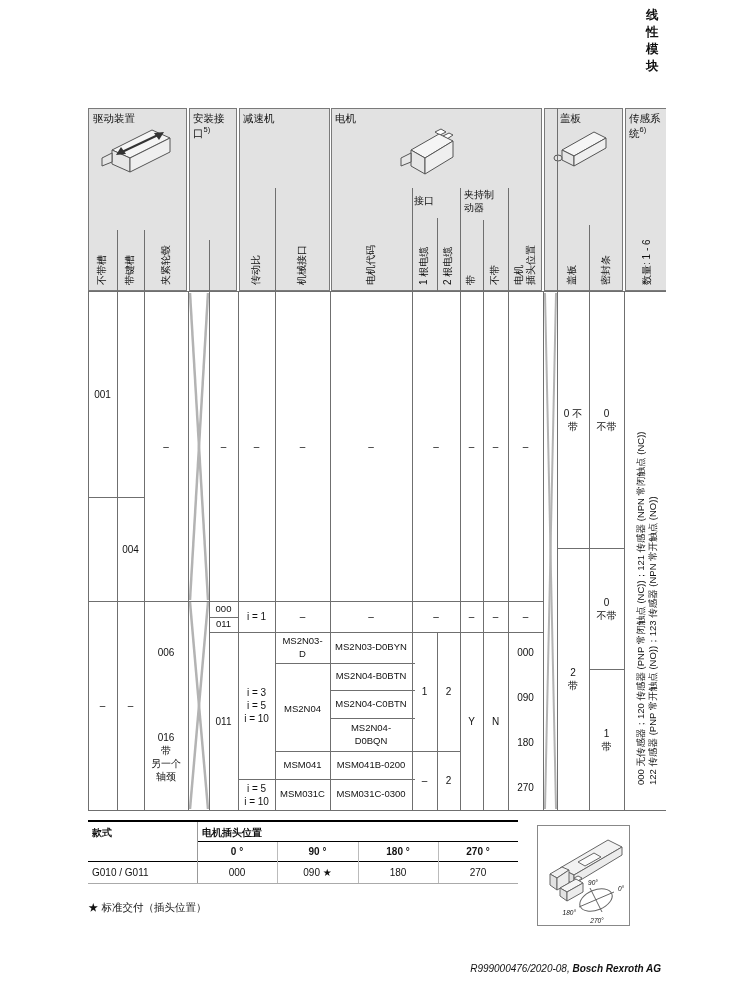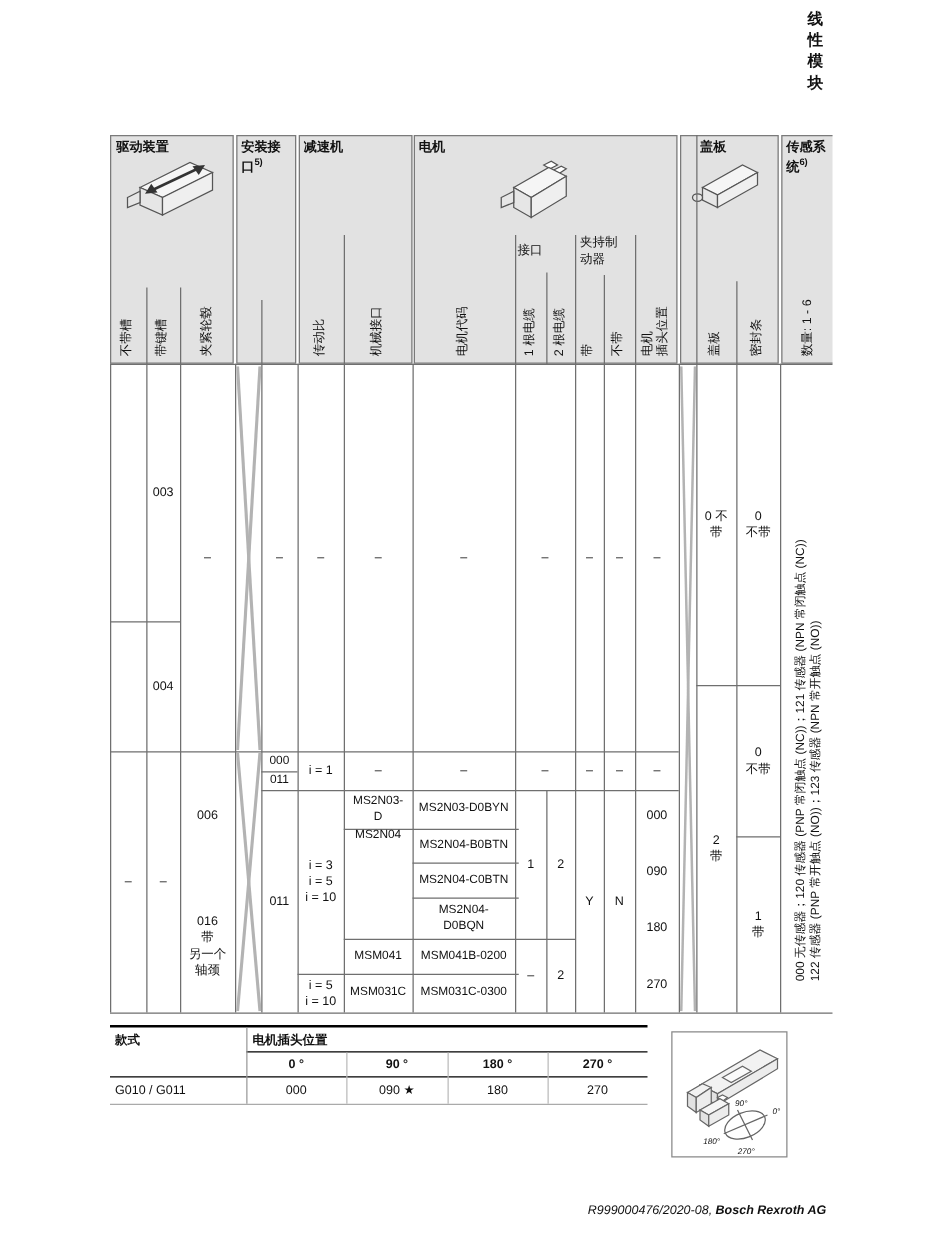--- a/index.html
+++ b/index.html
@@ -4,21 +4,21 @@
 <style>
   html,body{margin:0;padding:0;background:#fff;}
   .page{position:relative;width:666px;height:988px;background:#fff;overflow:hidden;
         font-family:"Liberation Sans",sans-serif;color:#1a1a1a;}
   .abs{position:absolute;}
   
   .vl{position:absolute;width:1px;background:#6f6f6f;}
   .hl{position:absolute;height:1px;background:#6f6f6f;}
   
   .grp{position:absolute;background:#e2e2e2;border:1px solid #7a7a7a;box-sizing:border-box;}
-  .grp-label{position:absolute;font-weight:bold;font-size:10.5px;line-height:1.25;color:#111;white-space:pre-line;}
+  .grp-label{position:absolute;font-weight:normal;font-size:10.5px;line-height:1.25;color:#111;white-space:pre-line;}
   .sub-label{position:absolute;font-size:10px;line-height:1.3;color:#111;white-space:pre-line;}
   
   .vtxt{position:absolute;transform-origin:0 100%;transform:rotate(-90deg);
         white-space:pre;font-size:10px;line-height:11px;color:#111;}
   .vtxt2{line-height:12px;}
   
   .cell{position:absolute;display:flex;align-items:center;justify-content:center;
         text-align:center;font-size:10px;line-height:1.3;white-space:pre-line;color:#111;}
   .small{font-size:9.5px;}
   
@@ -152,21 +152,21 @@
   </svg>
   <svg class="abs" style="left:189px;top:602px;" width="20" height="207">
     <line x1="1" y1="0" x2="19" y2="207" stroke="#b3b3b3" stroke-width="2.5"></line>
     <line x1="19" y1="0" x2="1" y2="207" stroke="#b3b3b3" stroke-width="2.5"></line>
   </svg>
   <svg class="abs" style="left:544px;top:293px;" width="13" height="516">
     <line x1="1" y1="0" x2="12" y2="516" stroke="#b3b3b3" stroke-width="2"></line>
     <line x1="12" y1="0" x2="1" y2="516" stroke="#b3b3b3" stroke-width="2"></line>
   </svg>
 
-  <div class="cell" style="left:117px;top:292px;width:27px;height:205px;">003</div>
+  <div class="cell" style="left:88px;top:292px;width:29px;height:205px;">001</div>
   <div class="cell" style="left:117px;top:497px;width:27px;height:104px;">004</div>
   <div class="cell" style="left:144px;top:292px;width:44px;height:309px;">–</div>
   <div class="cell" style="left:209px;top:292px;width:29px;height:309px;">–</div>
   <div class="cell" style="left:238px;top:292px;width:37px;height:309px;">–</div>
   <div class="cell" style="left:275px;top:292px;width:55px;height:309px;">–</div>
   <div class="cell" style="left:330px;top:292px;width:82px;height:309px;">–</div>
   <div class="cell" style="left:412px;top:292px;width:48px;height:309px;">–</div>
   <div class="cell" style="left:460px;top:292px;width:23px;height:309px;">–</div>
   <div class="cell" style="left:483px;top:292px;width:25px;height:309px;">–</div>
   <div class="cell" style="left:508px;top:292px;width:35px;height:309px;">–</div>
@@ -183,21 +183,21 @@
   <div class="cell" style="left:209px;top:632px;width:29px;height:178px;">011</div>
   <div class="cell" style="left:238px;top:601px;width:37px;height:31px;">i = 1</div>
   <div class="cell" style="left:238px;top:632px;width:37px;height:147px;">i = 3
 i = 5
 i = 10</div>
   <div class="cell" style="left:238px;top:779px;width:37px;height:31px;">i = 5
 i = 10</div>
   <div class="cell" style="left:275px;top:601px;width:55px;height:31px;">–</div>
   <div class="cell small" style="left:275px;top:632px;width:55px;height:31px;">MS2N03-
 D</div>
-  <div class="cell small" style="left:275px;top:624px;width:55px;height:88px;text-align:center;">MS2N04</div>
+  <div class="cell small" style="left:275px;top:665px;width:55px;height:88px;text-align:center;">MS2N04</div>
   <div class="cell small" style="left:275px;top:751px;width:55px;height:28px;">MSM041</div>
   <div class="cell small" style="left:275px;top:779px;width:55px;height:31px;">MSM031C</div>
   <div class="cell" style="left:330px;top:601px;width:82px;height:31px;">–</div>
   <div class="cell small" style="left:330px;top:632px;width:82px;height:31px;">MS2N03-D0BYN</div>
   <div class="cell small" style="left:330px;top:663px;width:82px;height:27px;">MS2N04-B0BTN</div>
   <div class="cell small" style="left:330px;top:690px;width:82px;height:28px;">MS2N04-C0BTN</div>
   <div class="cell small" style="left:330px;top:718px;width:82px;height:33px;">MS2N04-
 D0BQN</div>
   <div class="cell small" style="left:330px;top:751px;width:82px;height:28px;">MSM041B-0200</div>
   <div class="cell small" style="left:330px;top:779px;width:82px;height:31px;">MSM031C-0300</div>
@@ -245,20 +245,21 @@
   <div class="cell st-bold" style="left:197px;top:843px;width:80px;height:16px;">0 °</div>
   <div class="cell st-bold" style="left:277px;top:843px;width:81px;height:16px;">90 °</div>
   <div class="cell st-bold" style="left:358px;top:843px;width:80px;height:16px;">180 °</div>
   <div class="cell st-bold" style="left:438px;top:843px;width:80px;height:16px;">270 °</div>
   <div class="cell" style="left:92px;top:864px;width:100px;height:16px;justify-content:flex-start;text-align:left;">G010 / G011</div>
   <div class="cell" style="left:197px;top:864px;width:80px;height:16px;">000</div>
   <div class="cell" style="left:277px;top:864px;width:81px;height:16px;">090 ★</div>
   <div class="cell" style="left:358px;top:864px;width:80px;height:16px;">180</div>
   <div class="cell" style="left:438px;top:864px;width:80px;height:16px;">270</div>
 
+  <div class="cell" style="left:88px;top:900px;width:220px;height:16px;justify-content:flex-start;text-align:left;font-size:10.5px;">★ 标准交付（插头位置）</div>
 
   <div class="abs" style="left:537px;top:825px;width:93px;height:101px;border:1px solid #888;box-sizing:border-box;background:#fff;">
     <svg width="91" height="99" viewBox="0 0 91 99">
       <polygon points="22,42 70,14 84,21 36,49" fill="#f2f2f2" stroke="#666"></polygon>
       <polygon points="22,42 36,49 36,58 22,51" fill="#e2e2e2" stroke="#666"></polygon>
       <polygon points="36,49 84,21 84,29 36,58" fill="#ececec" stroke="#666"></polygon>
       <polygon points="40,36 56,27 63,31 47,40" fill="#fafafa" stroke="#666"></polygon>
       <polygon points="12,48 24,41 31,44 19,52" fill="#f2f2f2" stroke="#666"></polygon>
       <polygon points="12,48 19,52 19,64 12,59" fill="#e2e2e2" stroke="#666"></polygon>
       <polygon points="19,52 31,44 31,57 19,64" fill="#ececec" stroke="#666"></polygon>

